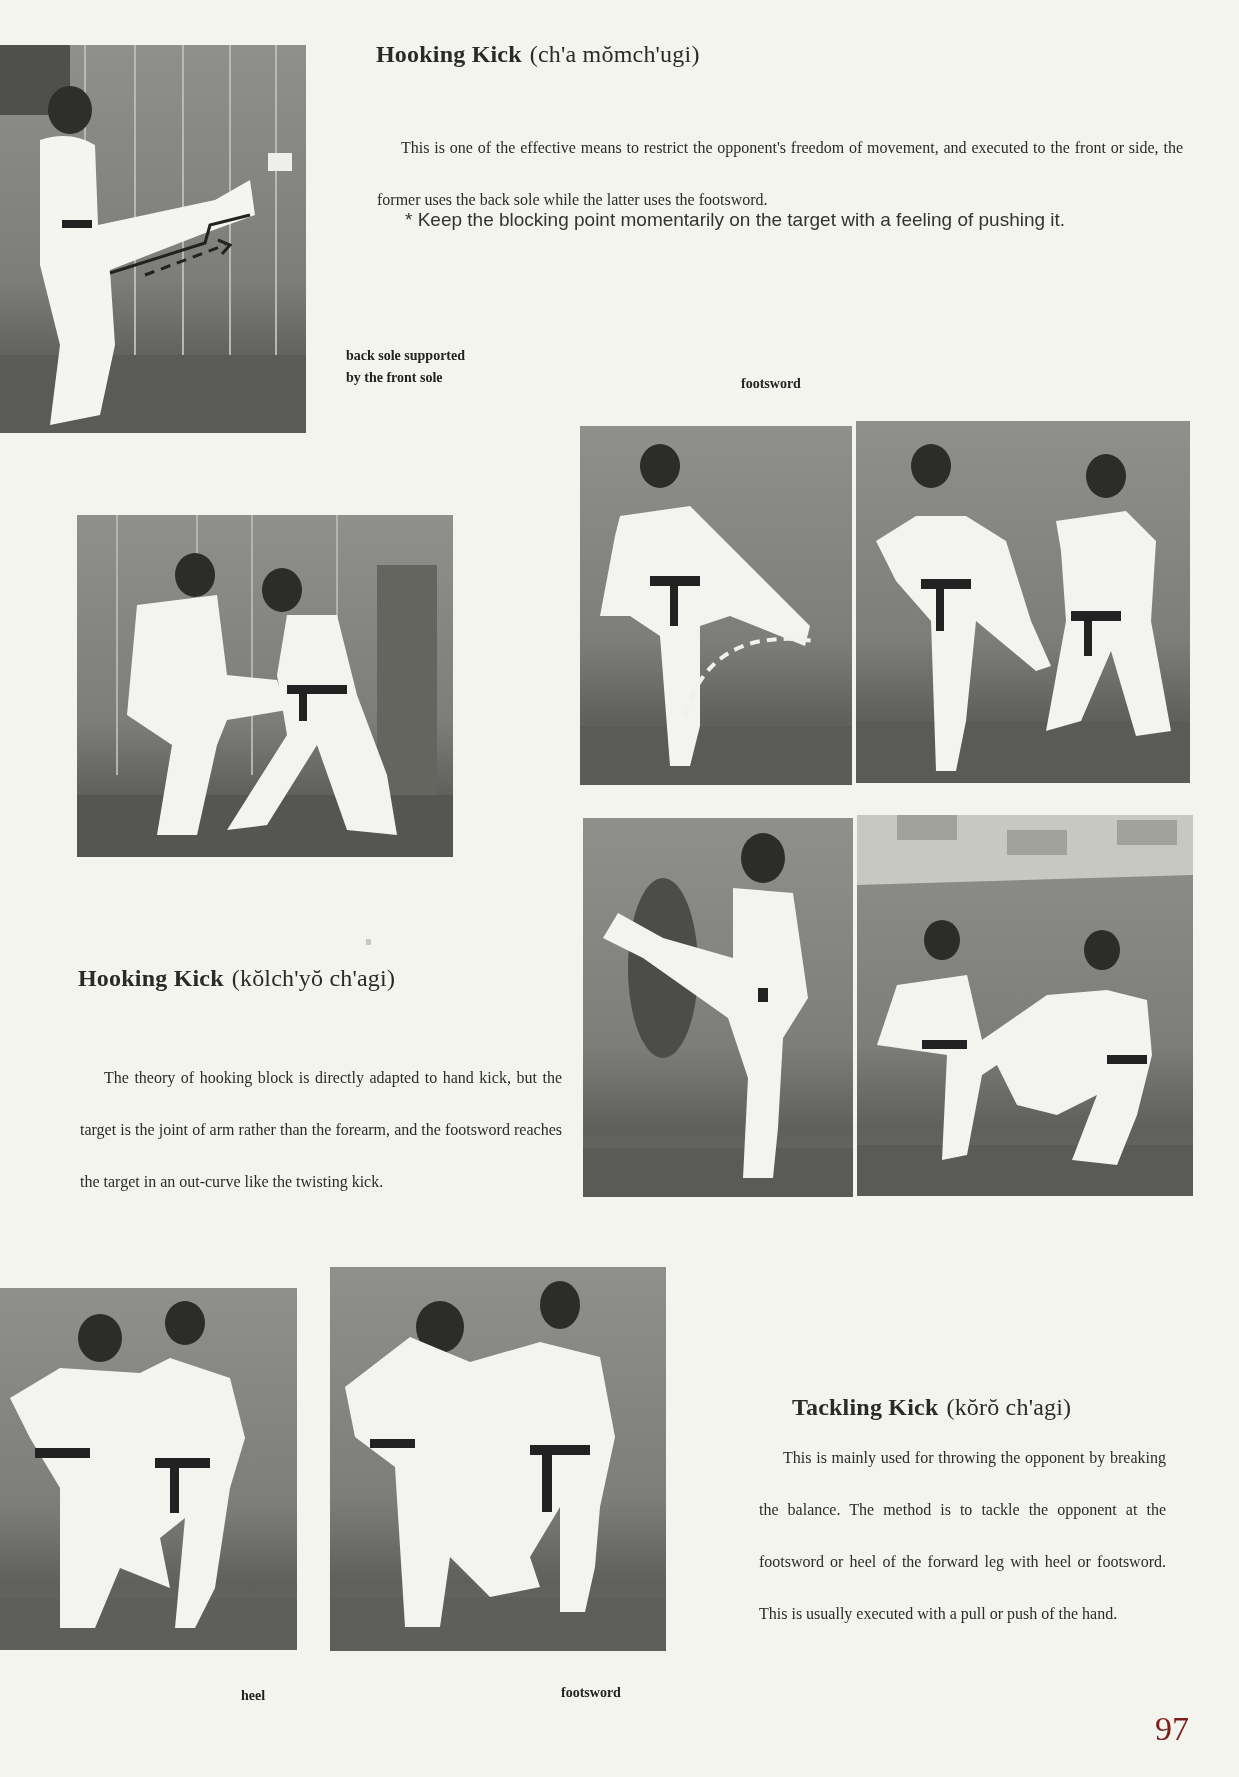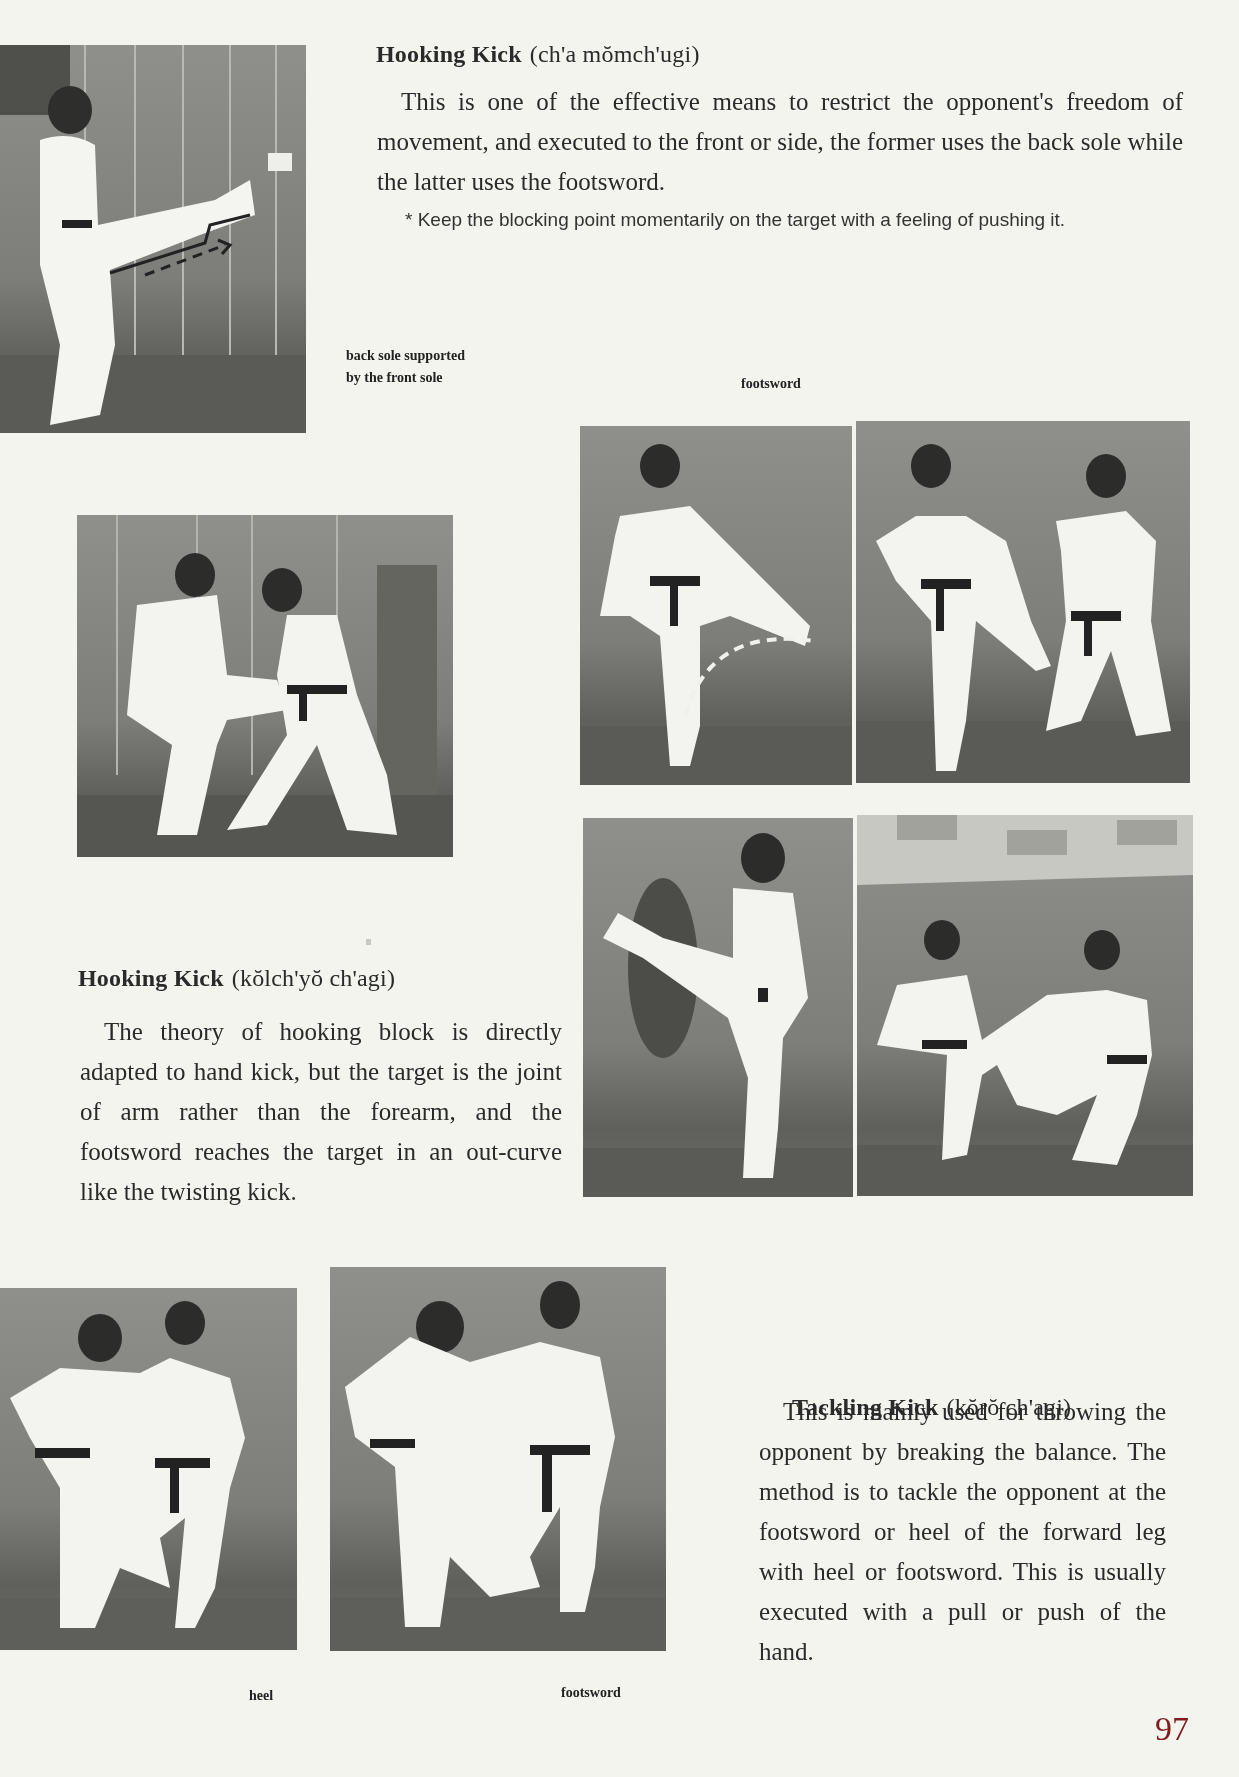--- a/index.html
+++ b/index.html
@@ -10,21 +10,21 @@
     color: #2a2a2a;
   }
   .photo {
     position: absolute; overflow: hidden;
     background: linear-gradient(180deg, #8f8f8b 0%, #7d7d79 60%, #5f5f5b 82%, #6d6d69 100%);
   }
   .photo svg { position: absolute; left: 0; top: 0; width: 100%; height: 100%; }
   .heading { position: absolute; font-size: 24px; font-weight: bold; letter-spacing: 0.2px; }
   .heading .rom { font-weight: normal; margin-left: 8px; }
   .para {
-    position: absolute; font-size: 25px; line-height: 40px; text-align: justify;
+    position: absolute; font-size: 16px; line-height: 52px; text-align: justify; margin-top: 40px;
   }
   .para .indent { display: inline-block; width: 24px; }
   .note {
     position: absolute; font-family: "Liberation Sans", "DejaVu Sans", sans-serif;
     font-size: 19px; line-height: 39px; text-align: justify; color: #333;
   }
   .caption {
     position: absolute; font-size: 14px; font-weight: bold; line-height: 22px; color: #222;
   }
   .page-number { position: absolute; font-size: 34px; color: #7f1d1d; }
@@ -167,21 +167,21 @@
     <rect x="0" y="330" width="336" height="54" fill="#5e5e5a"></rect>
     <ellipse cx="110" cy="60" rx="24" ry="26" fill="#2c2c2a"></ellipse>
     <ellipse cx="230" cy="38" rx="20" ry="24" fill="#2c2c2a"></ellipse>
     <path d="M15 120 L80 70 L140 95 L210 75 L270 90 L285 170 L270 240 L265 300 L255 345 L230 345 L230 240 L200 290 L210 320 L160 330 L120 290 L110 360 L75 360 L65 200 L25 170 Z" fill="#f3f3ef"></path>
     <rect x="40" y="172" width="45" height="9" fill="#222"></rect>
     <rect x="200" y="178" width="60" height="10" fill="#222"></rect>
     <rect x="212" y="185" width="10" height="60" fill="#222"></rect>
   </svg>
 </div>
 
-<div class="caption" style="left:249px;top:1685px;">heel</div>
+<div class="caption" style="left:241px;top:1685px;">heel</div>
 <div class="caption" style="left:561px;top:1682px;">footsword</div>
 
 <div class="heading" style="left:792px;top:1346px;margin-top:48px;">
   <span>Tackling Kick</span><span class="rom">(kŏrŏ ch'agi)</span>
 </div>
 <div class="para" style="left:759px;top:1392px;width:407px;font-family:Liberation Serif, serif;">
   <span class="indent"></span><span>This is mainly used for throwing the opponent by breaking the balance. The method is to tackle the opponent at the footsword or heel of the forward leg with heel or footsword. This is usually executed with a pull or push of the hand.</span>
 </div>
 
 <div class="page-number" style="left:1155px;top:1710px;">97</div>

